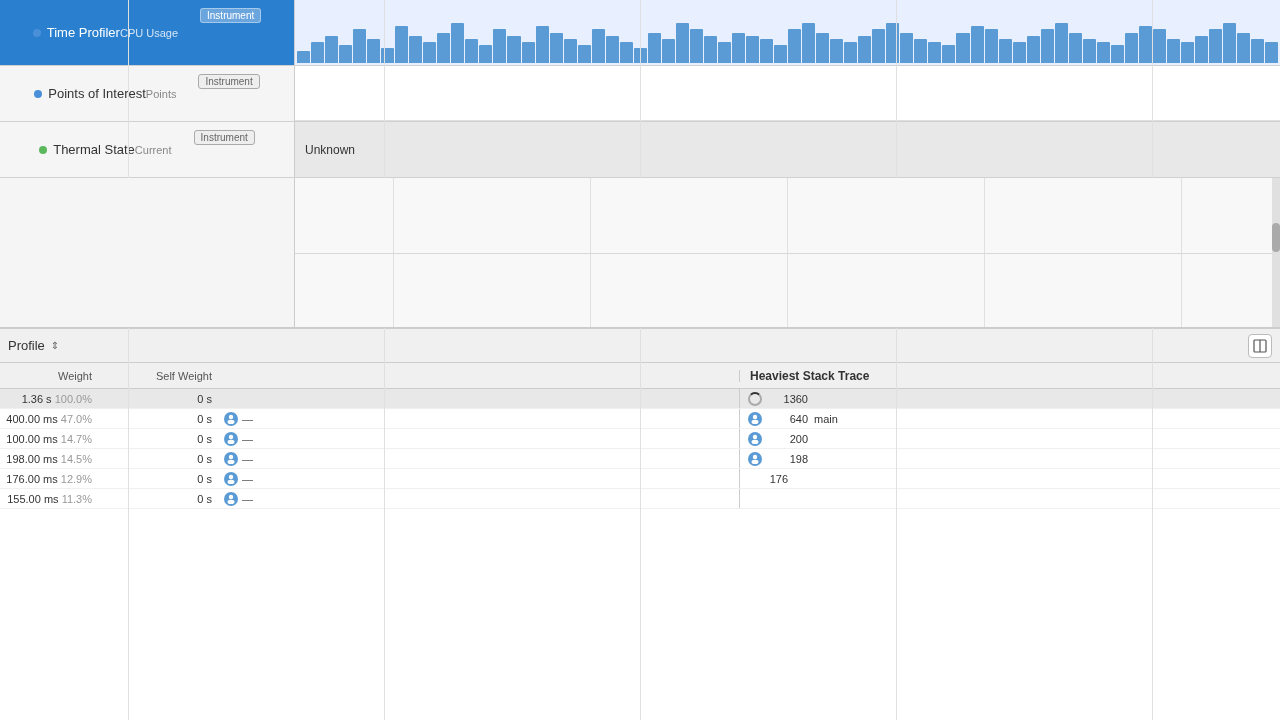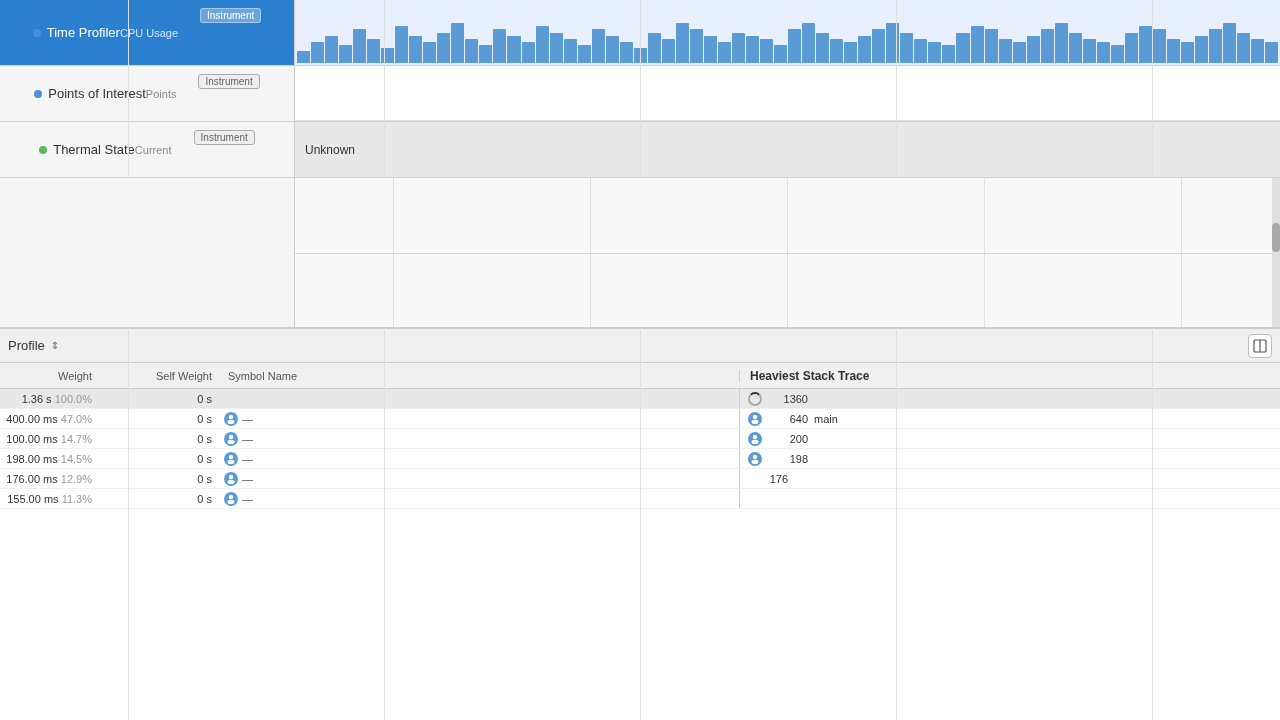--- a/index.html
+++ b/index.html
@@ -556,21 +556,20 @@
           <rect x="1" y="1" width="12" height="12" rx="1" fill="none" stroke="#555" stroke-width="1.2"></rect>
           <line x1="7" y1="1" x2="7" y2="13" stroke="#555" stroke-width="1.2"></line>
         </svg>
       </div>
     </div>
 
     <div class="table-header">
       <div class="col-left">
         <div class="col-weight">Weight</div>
         <div class="col-self-weight">Self Weight</div>
-        <div class="col-symbol">Symbol Name</div>
       </div>
       <div class="col-right">Heaviest Stack Trace</div>
     </div>
 
     <div class="table-body" id="table-body">
     <div class="table-row-item">
       <div class="row-left">
         <div class="row-weight">
           <span>1.36 s</span>
           <span style="color:#999; font-size:11px;"> 100.0%</span>

